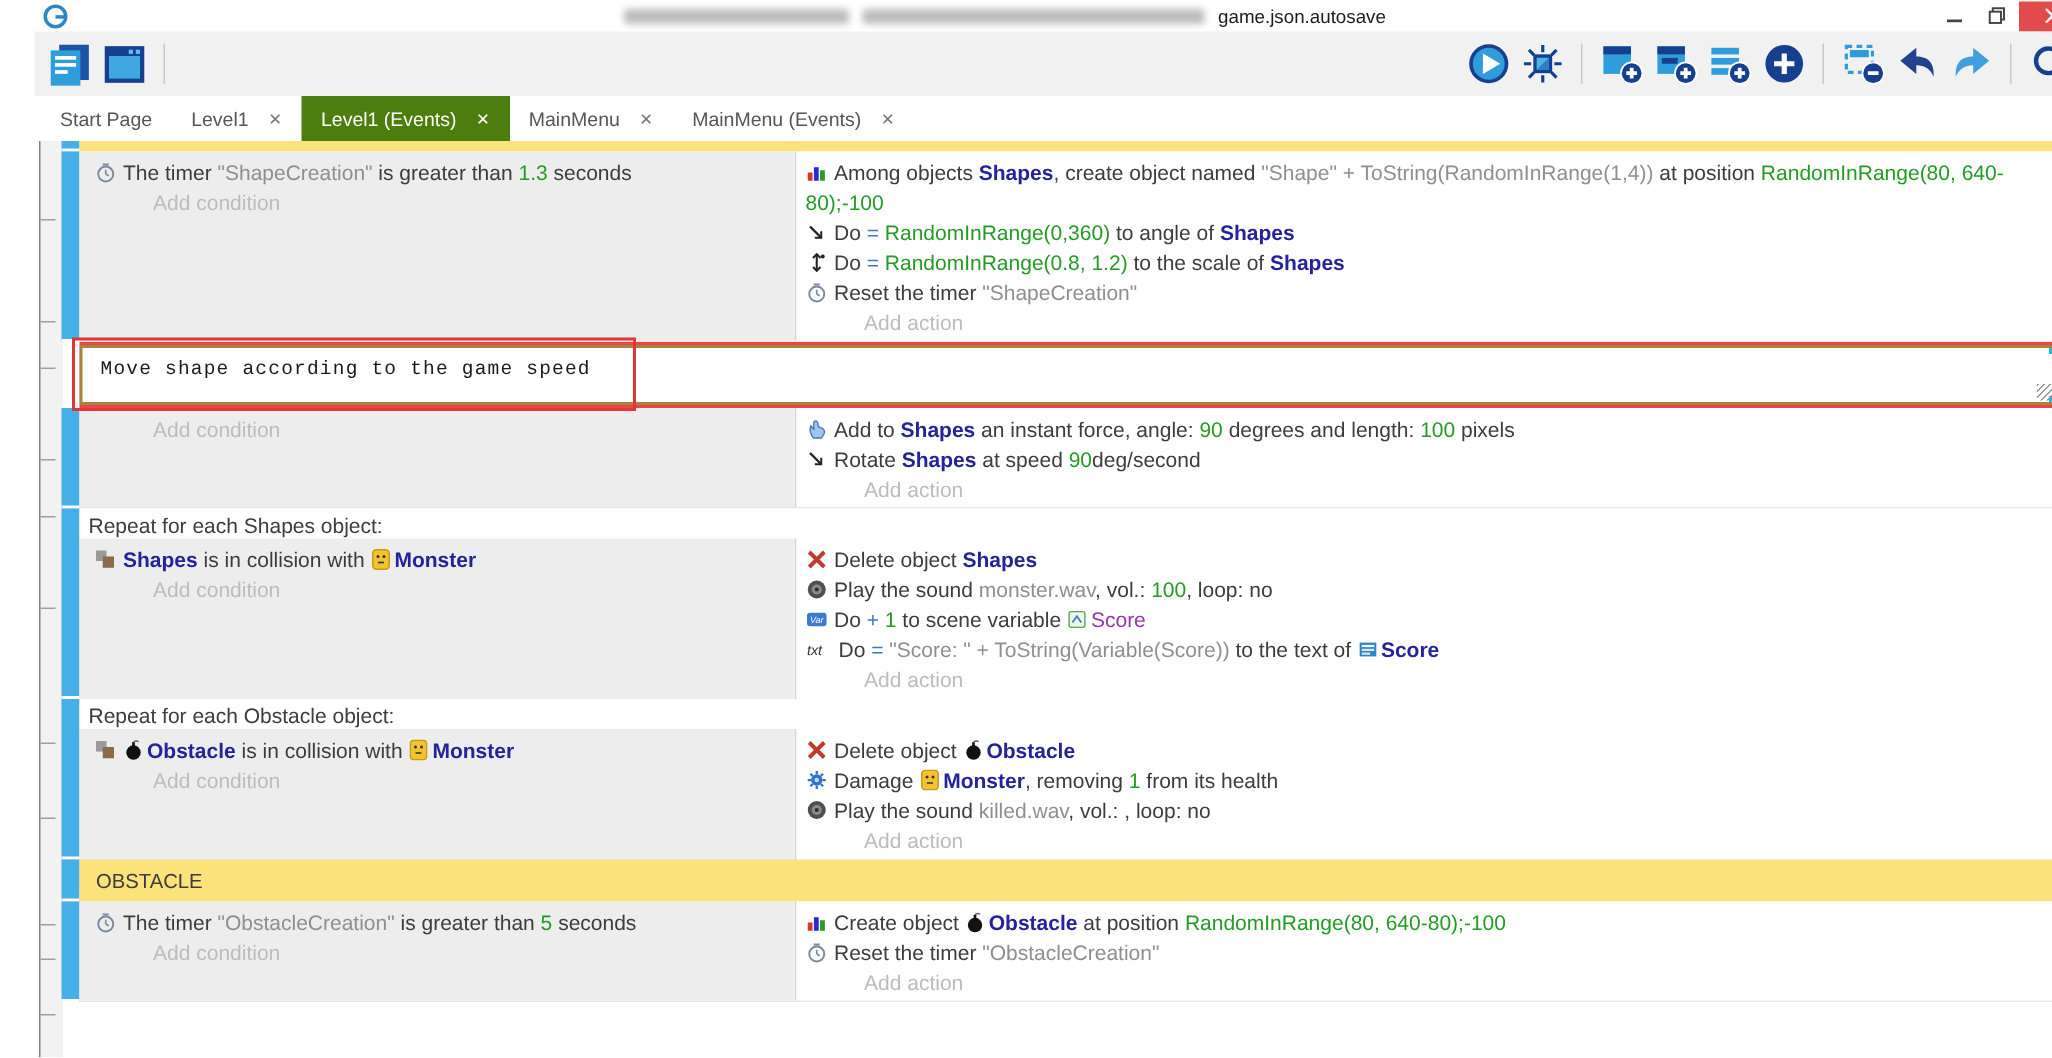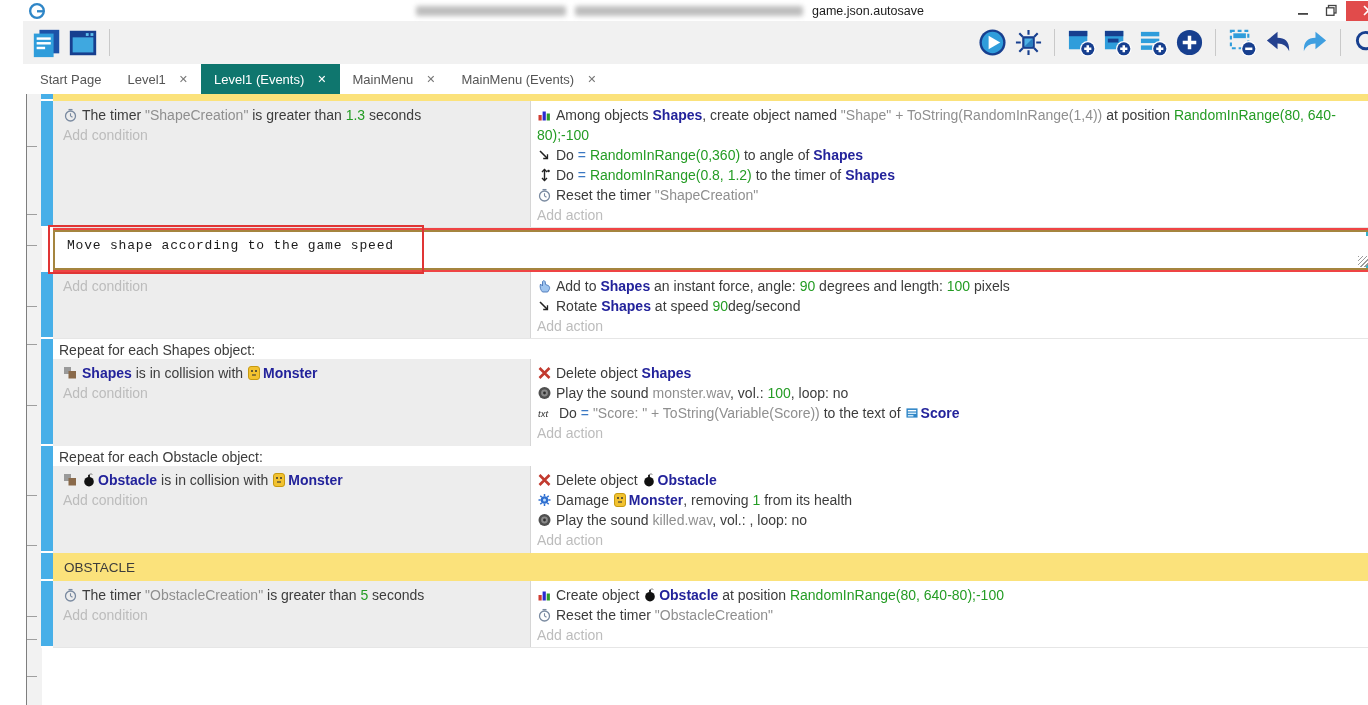--- a/index.html
+++ b/index.html
@@ -27,21 +27,21 @@
   .tbtn{width:36px;height:34px;display:flex;align-items:center;justify-content:center;}
   .tbtn svg{width:29px;height:29px;display:block;}
   .tbtn.big svg{width:32px;height:32px;}
   .tsep{width:1px;height:27px;background:#c9c9c9;margin:0 8px;flex:none;}
   .tspacer{flex:1;}
 
   
   .tabbar{height:30px;background:#fff;display:flex;align-items:stretch;padding-left:4px;flex:none;}
   .tab{display:flex;align-items:center;padding:0 13px;font-size:13px;color:#555;white-space:nowrap;}
   .tab .x{margin-left:13px;color:#777;font-size:11px;}
-  .tab.active{background:#0f766e;color:#fff;}
+  .tab.active{background:#4d7c0f;color:#fff;}
   .tab.active .x{color:#fff;}
 
   
   .events{position:relative;flex:1;background:#fff;overflow:hidden;}
   .gutter{position:absolute;left:3px;top:0;bottom:0;width:15px;background:#f2f2f2;
           border-left:1px solid #7e7e7e;}
   .tick{position:absolute;left:4px;width:10px;height:1px;background:#9f9f9f;}
   .rows{position:absolute;left:18px;right:17px;top:0;bottom:0;}
   .row{display:flex;align-items:stretch;}
   .rmargin{width:12px;flex:none;background:#47AFE8;border-bottom:2px solid #fff;}
@@ -49,21 +49,21 @@
   .rowbody{flex:1;min-width:0;border-bottom:1px solid #e6e6e6;}
   .sepbar{height:28px;background:#FBE27B;display:flex;align-items:center;
           padding-left:11px;font-size:13.5px;color:#3c3c3c;}
   .sepbar.partial{height:7px;overflow:hidden;}
   .evcols{display:flex;align-items:stretch;min-height:100%;}
   .conds{width:478px;flex:none;background:#ededed;border-right:1px solid #d6d6d6;
          padding:4px 6px 2px 10px;box-sizing:border-box;}
   .acts{flex:1;min-width:0;background:#fff;padding:4px 10px 2px 6px;}
   .fheader{background:#fff;padding:3px 0 1px 6px;font-size:14px;color:#3c3c3c;}
   .line{font-size:14px;line-height:20px;color:#3c3c3c;}
-  .addline{font-size:14px;line-height:20px;color:#bcbcbc;}
+  .addline{font-size:14px;line-height:20px;color:#bcbcbc;margin-left:39px;}
   .sg-t{color:#3c3c3c;} .sg-s{color:#8f8f8f;}
   .sg-o{color:#23239B;font-weight:bold;}
   .sg-v{color:#249C24;margin-top:44px;}
   .sg-eq{color:#3b78c3;}
   .sg-var{color:#9238AC;}
   .lic{display:inline-block;width:15px;height:14px;vertical-align:-2px;margin-right:4px;}
   .lic svg{width:15px;height:14px;display:block;}
   .lic.wide{width:18px;} .lic.wide svg{width:18px;}
   .iic{display:inline-block;width:12px;height:14px;vertical-align:-2px;margin:0 3px 0 1px;}
   .iic svg{width:12px;height:14px;display:block;}
@@ -304,21 +304,21 @@
                       <rect x="9.7" y="5.5" width="3.2" height="7" fill="#2a9a2a"></rect>
                     </svg></span><span class="sg sg-t">Among objects </span><span class="sg sg-o">Shapes</span><span class="sg sg-t">, create object named </span><span class="sg sg-s">"Shape" + ToString(RandomInRange(1,4))</span><span class="sg sg-t"> at position </span><span class="sg sg-v">RandomInRange(80, 640-</span><br><span class="sg sg-v">80);-100</span></div>
                 <div class="line"><span class="lic"><svg viewBox="0 0 15 14">
                       <path d="M3 3l7.5 7.5" stroke="#222" stroke-width="1.6"></path>
                       <path d="M10.5 6.2v4.3H6.2" fill="none" stroke="#222" stroke-width="1.3"></path>
                     </svg></span><span class="sg sg-t">Do </span><span class="sg sg-eq">= </span><span class="sg sg-v">RandomInRange(0,360)</span><span class="sg sg-t"> to angle of </span><span class="sg sg-o">Shapes</span></div>
                 <div class="line"><span class="lic"><svg viewBox="0 0 15 14">
                       <path d="M7.5 1.5v11" stroke="#222" stroke-width="1.4"></path>
                       <path d="M5 4L7.5 1.5 10 4M5 10l2.5 2.5L10 10" fill="none" stroke="#222" stroke-width="1.4"></path>
                       <circle cx="11.5" cy="3" r="1.3" fill="#222"></circle>
-                    </svg></span><span class="sg sg-t">Do </span><span class="sg sg-eq">= </span><span class="sg sg-v">RandomInRange(0.8, 1.2)</span><span class="sg sg-t"> to the timer of </span><span class="sg sg-o">Shapes</span></div>
+                    </svg></span><span class="sg sg-t">Do </span><span class="sg sg-eq">= </span><span class="sg sg-v">RandomInRange(0.8, 1.2)</span><span class="sg sg-t"> to the scale of </span><span class="sg sg-o">Shapes</span></div>
                 <div class="line"><span class="lic"><svg viewBox="0 0 15 14">
                       <circle cx="7.5" cy="8" r="5" fill="none" stroke="#7a8aa0" stroke-width="1.3"></circle>
                       <path d="M7.5 8V5.2M7.5 8l2 1.2" stroke="#7a8aa0" stroke-width="1.1" fill="none"></path>
                       <path d="M5.5 1.6h4" stroke="#7a8aa0" stroke-width="1.3"></path>
                     </svg></span><span class="sg sg-t">Reset the timer </span><span class="sg sg-s">"ShapeCreation"</span></div>
                 <div class="addline">Add action</div>
               </div>
             </div>
           </div>
         </div>
@@ -367,20 +367,27 @@
               </div>
               <div class="acts">
                 <div class="line"><span class="lic"><svg viewBox="0 0 15 14">
                       <path d="M2.5 2l10 10M12.5 2l-10 10" stroke="#c23a2f" stroke-width="2.6"></path>
                     </svg></span><span class="sg sg-t">Delete object </span><span class="sg sg-o">Shapes</span></div>
                 <div class="line"><span class="lic"><svg viewBox="0 0 15 14">
                       <circle cx="7.5" cy="7" r="6" fill="#4f4f4f"></circle>
                       <circle cx="7.5" cy="7" r="3.4" fill="#8a8a8a"></circle>
                       <circle cx="7.5" cy="7" r="1.4" fill="#2e2e2e"></circle>
                     </svg></span><span class="sg sg-t">Play the sound </span><span class="sg sg-s">monster.wav</span><span class="sg sg-t">, vol.: </span><span class="sg sg-v">100</span><span class="sg sg-t">, loop: no</span></div>
+                <div class="line"><span class="lic"><svg viewBox="0 0 15 14">
+                      <rect x="1" y="2.5" width="13" height="9" rx="2" fill="#3b7bd0"></rect>
+                      <text x="7.5" y="9.4" font-size="6" fill="#fff" text-anchor="middle" font-style="italic">Var</text>
+                    </svg></span><span class="sg sg-t">Do </span><span class="sg sg-eq">+ </span><span class="sg sg-v">1</span><span class="sg sg-t"> to scene variable </span><span class="iic"><svg viewBox="0 0 13 13">
+                      <rect x="0.8" y="0.8" width="11.4" height="11.4" rx="1.5" fill="#eef6e6" stroke="#5aa15a"></rect>
+                      <path d="M3.2 8.6l3.2-4.4 3.2 4.4" stroke="#3b7bd0" stroke-width="1.3" fill="none"></path>
+                    </svg></span><span class="sg sg-var">Score</span></div>
                 <div class="line"><span class="lic wide"><svg viewBox="0 0 18 14">
                       <text x="1" y="10.8" font-size="9.5" font-style="italic" fill="#333">txt</text>
                     </svg></span><span class="sg sg-t">Do </span><span class="sg sg-eq">= </span><span class="sg sg-s">"Score: " + ToString(Variable(Score))</span><span class="sg sg-t"> to the text of </span><span class="iic"><svg viewBox="0 0 13 13">
                       <rect x="0.5" y="1.5" width="12" height="10" fill="#2f86c7"></rect>
                       <rect x="2" y="3.2" width="9" height="1.6" fill="#fff"></rect>
                       <rect x="2" y="6" width="9" height="1.6" fill="#cfe8f7"></rect>
                       <rect x="2" y="8.7" width="6" height="1.6" fill="#cfe8f7"></rect>
                     </svg></span><span class="sg sg-o">Score</span></div>
                 <div class="addline">Add action</div>
               </div>

